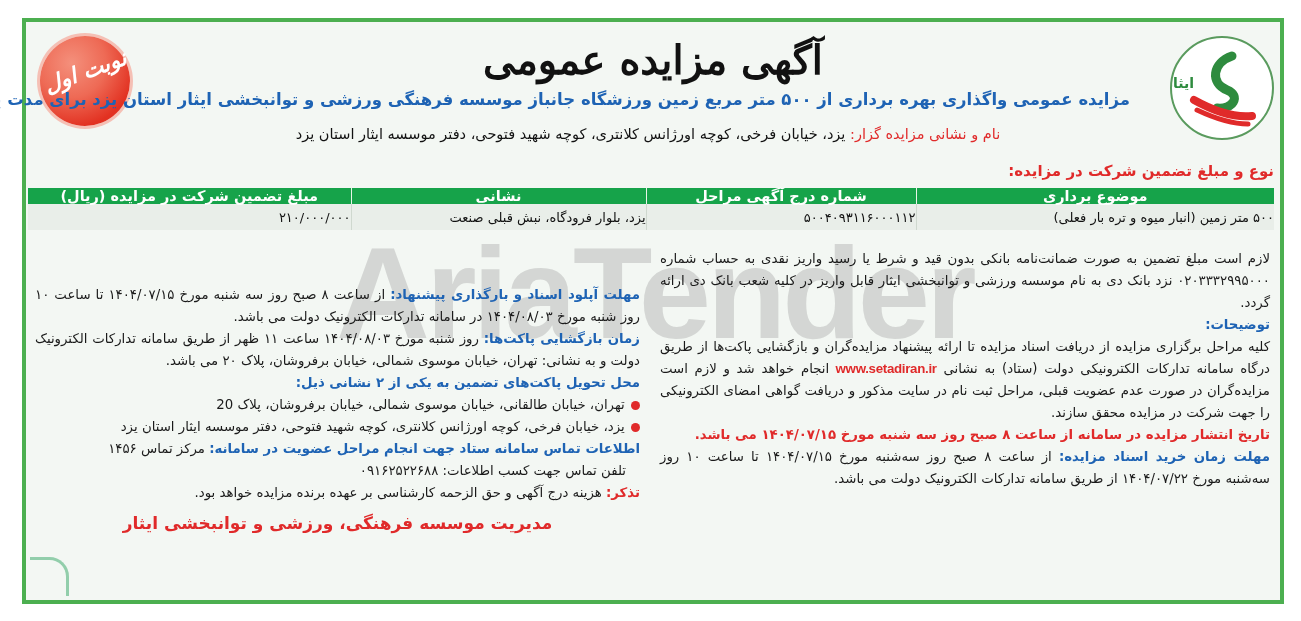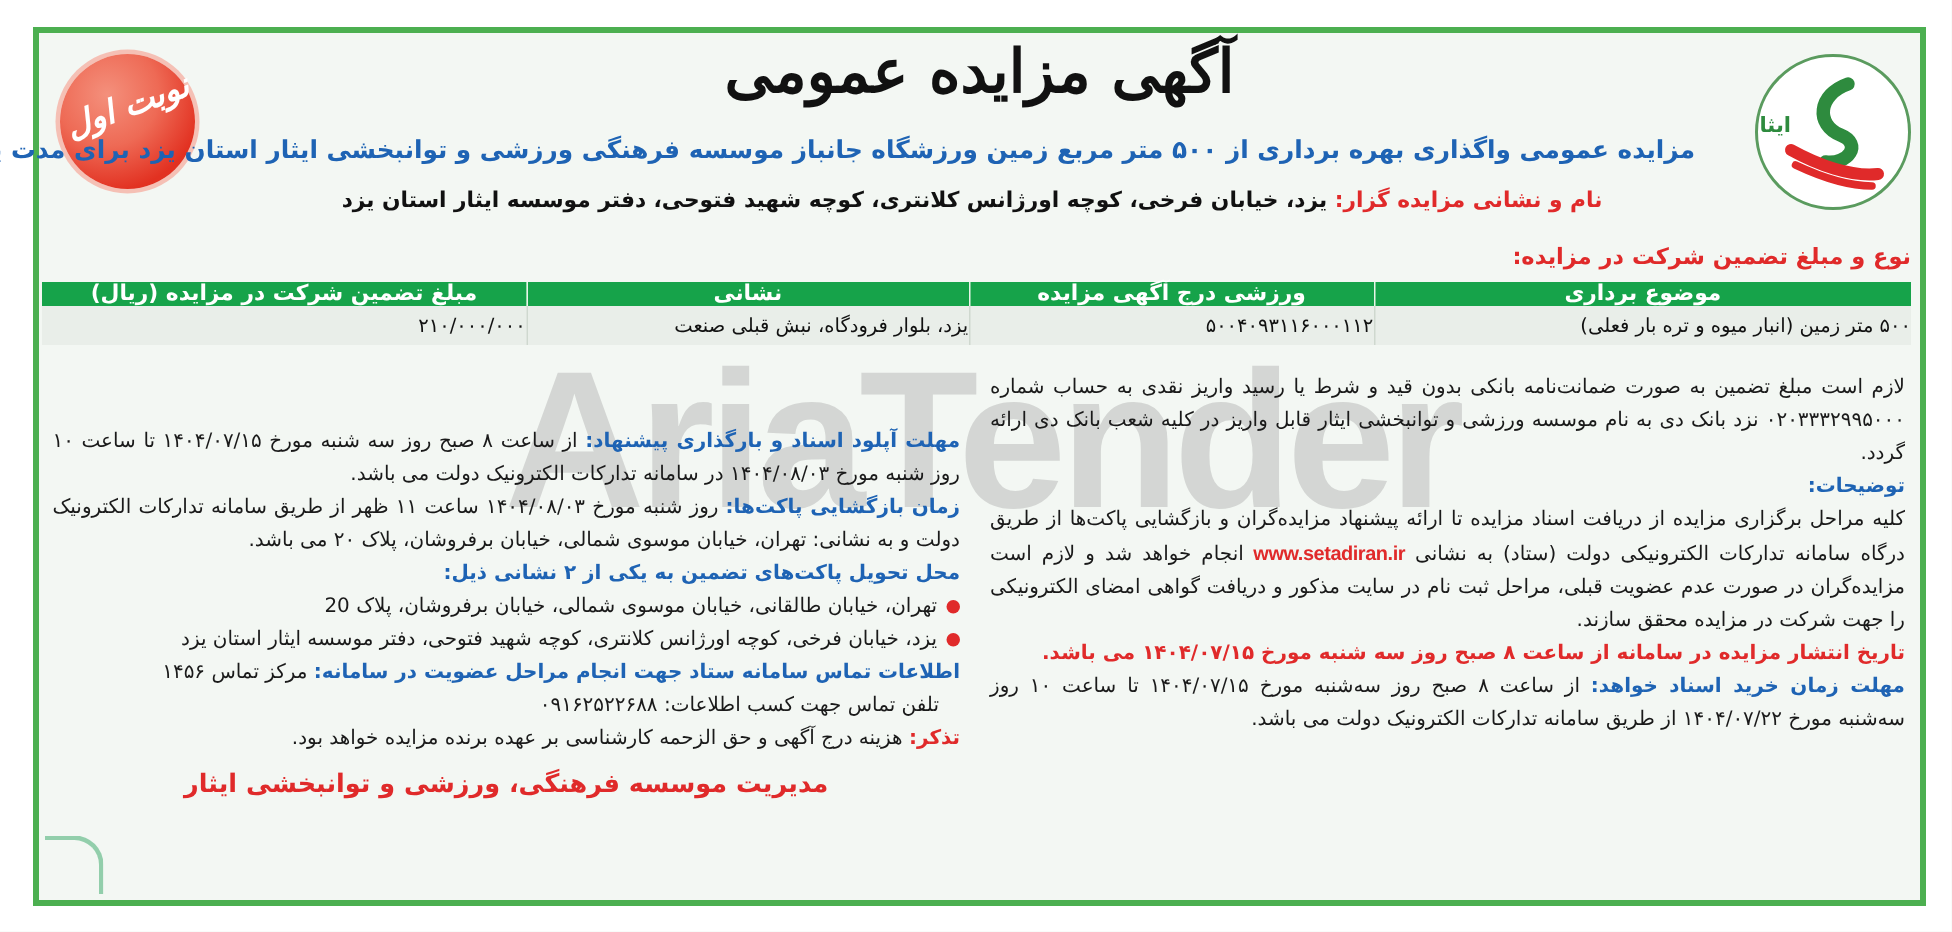--- a/index.html
+++ b/index.html
@@ -7,32 +7,32 @@
       width: 1301px; height: 621px; background: #ffffff; position: relative; overflow: hidden;
       font-family: "DejaVu Sans", sans-serif;
     }
     .frame {
       position: absolute; left: 22px; top: 18px; width: 1254px; height: 578px;
       border: 4px solid #4caf50; background: #f3f7f3; box-sizing: content-box;
     }
     .inner { position: absolute; left: 0; top: 0; right: 0; bottom: 0; direction: rtl; }
 
     .title {
-      position: absolute; top: 0; left: 0; right: 0; text-align: center;
+      position: absolute; top: 12px; left: 0; right: 0; text-align: center;
       font-family: "DejaVu Serif", serif; font-weight: bold; font-size: 40px; color: #111;
       letter-spacing: -1px; line-height: 52px;
     }
     .subtitle {
       position: absolute; top: 68px; right: 150px; left: 140px; text-align: center;
       font-family: "DejaVu Sans", sans-serif; font-weight: bold; font-size: 16.5px; color: #1e63b4;
       white-space: nowrap; letter-spacing: -0.6px;
     }
     .organizer {
       position: absolute; top: 104px; right: 150px; left: 140px; text-align: center;
-      font-size: 14.5px; font-weight: bold; color: #111; white-space: nowrap; letter-spacing: -0.5px;
+      font-size: 14.5px; font-weight: normal; color: #111; white-space: nowrap; letter-spacing: -0.5px;
     }
     .organizer .lbl { color: #e02a2a; }
     .guarantee-label {
       position: absolute; top: 140px; right: 6px;
       font-size: 15px; font-weight: bold; color: #e02a2a; letter-spacing: -0.5px;
     }
 
     .logo-right {
       position: absolute; top: 14px; right: 6px; width: 100px; height: 100px; border-radius: 50%;
       border: 2px solid #5a9b5e; background: #ffffff; overflow: hidden;
@@ -111,21 +111,21 @@
     <table class="auction">
       <colgroup>
           <col style="width:358px">
           <col style="width:270px">
           <col style="width:295px">
           <col style="width:323px">
         </colgroup>
       <thead>
         <tr>
           <th>موضوع برداری</th>
-          <th>ورزشی درج آگهی مزایده</th>
+          <th>شماره درج آگهی مراحل</th>
           <th>نشانی</th>
           <th>مبلغ تضمین شرکت در مزایده (ریال)</th>
         </tr>
       </thead>
       <tbody>
         <tr>
           <td>۵۰۰ متر زمین (انبار میوه و تره بار فعلی)</td>
           <td>۵۰۰۴۰۹۳۱۱۶۰۰۰۱۱۲</td>
           <td>یزد، بلوار فرودگاه، نبش قبلی صنعت</td>
           <td>۲۱۰/۰۰۰/۰۰۰</td>
@@ -138,21 +138,21 @@
     <div class="col col-right">
       <p>لازم است مبلغ تضمین به صورت ضمانت‌نامه بانکی بدون قید و شرط یا رسید واریز نقدی به حساب شماره ۰۲۰۳۳۳۲۹۹۵۰۰۰ نزد بانک دی به نام موسسه ورزشی و توانبخشی ایثار قابل واریز در کلیه شعب بانک دی ارائه گردد.</p>
       <p class="blue">توضیحات:</p>
       <p>
         <span>کلیه مراحل برگزاری مزایده از دریافت اسناد مزایده تا ارائه پیشنهاد مزایده‌گران و بازگشایی پاکت‌ها از طریق درگاه سامانه تدارکات الکترونیکی دولت (ستاد) به نشانی</span>
         <a class="link">www.setadiran.ir</a>
         <span>انجام خواهد شد و لازم است مزایده‌گران در صورت عدم عضویت قبلی، مراحل ثبت نام در سایت مذکور و دریافت گواهی امضای الکترونیکی را جهت شرکت در مزایده محقق سازند.</span>
       </p>
       <p class="red">تاریخ انتشار مزایده در سامانه از ساعت ۸ صبح روز سه شنبه مورخ ۱۴۰۴/۰۷/۱۵ می باشد.</p>
       <p>
-        <span class="blue">مهلت زمان خرید اسناد خواهد:</span>
+        <span class="blue">مهلت زمان خرید اسناد مزایده:</span>
         <span>از ساعت ۸ صبح روز سه‌شنبه مورخ ۱۴۰۴/۰۷/۱۵ تا ساعت ۱۰ روز سه‌شنبه مورخ ۱۴۰۴/۰۷/۲۲ از طریق سامانه تدارکات الکترونیک دولت می باشد.</span>
       </p>
     </div>
 
     <div class="col col-left">
       <p>
         <span class="blue">مهلت آپلود اسناد و بارگذاری پیشنهاد:</span>
         <span>از ساعت ۸ صبح روز سه شنبه مورخ ۱۴۰۴/۰۷/۱۵ تا ساعت ۱۰ روز شنبه مورخ ۱۴۰۴/۰۸/۰۳ در سامانه تدارکات الکترونیک دولت می باشد.</span>
       </p>
       <p>

